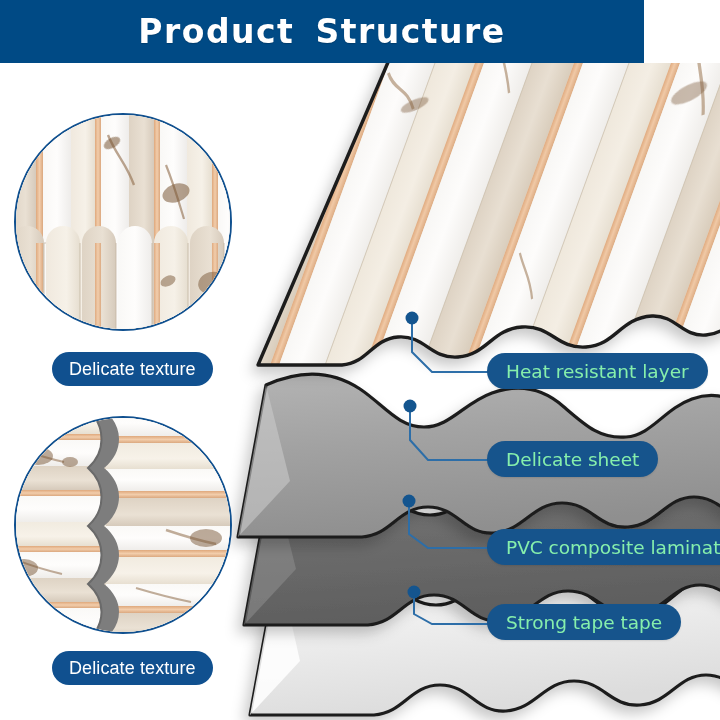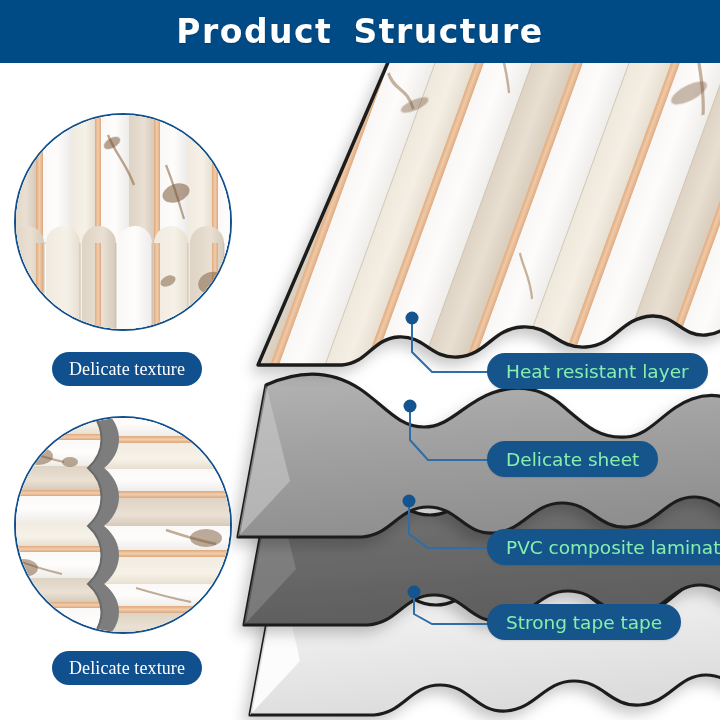--- a/index.html
+++ b/index.html
@@ -6,21 +6,21 @@
   html,body { width:720px; height:720px; }
   body {
     font-family: "Liberation Sans", sans-serif;
     background:#ffffff;
     position:relative;
     overflow:hidden;
   }
 
   
   .header-band{
-    position:absolute; left:0; top:0; width:720px; height:63px;
+    position:absolute; left:0; top:0; width:644px; height:63px;
     background:#004a85;
     display:flex; align-items:center; justify-content:center;
   }
   .header-title{
     color:#ffffff;
     font-size:33px;
     font-weight:bold;
     letter-spacing:1.5px;
     word-spacing:8px;
     font-family:"DejaVu Sans", sans-serif;
@@ -45,21 +45,21 @@
   #inset-bottom{ left:14px; top:416px; }
 
   
   .pill{
     position:absolute;
     background:#10508f;
     color:#fff;
     border-radius:999px;
     display:flex; align-items:center; justify-content:center;
     font-size:18px;
-    font-family:Liberation Serif, serif;
+    font-family:Liberation Sans, sans-serif;
     white-space:nowrap;
     letter-spacing:.1px;
     height:34px;
     padding:0 17px;
   }
   #pill-texture-1{ left:52px; top:352px; }
   #pill-texture-2{ left:52px; top:651px; }
 
   .callout-pill{
     position:absolute;

